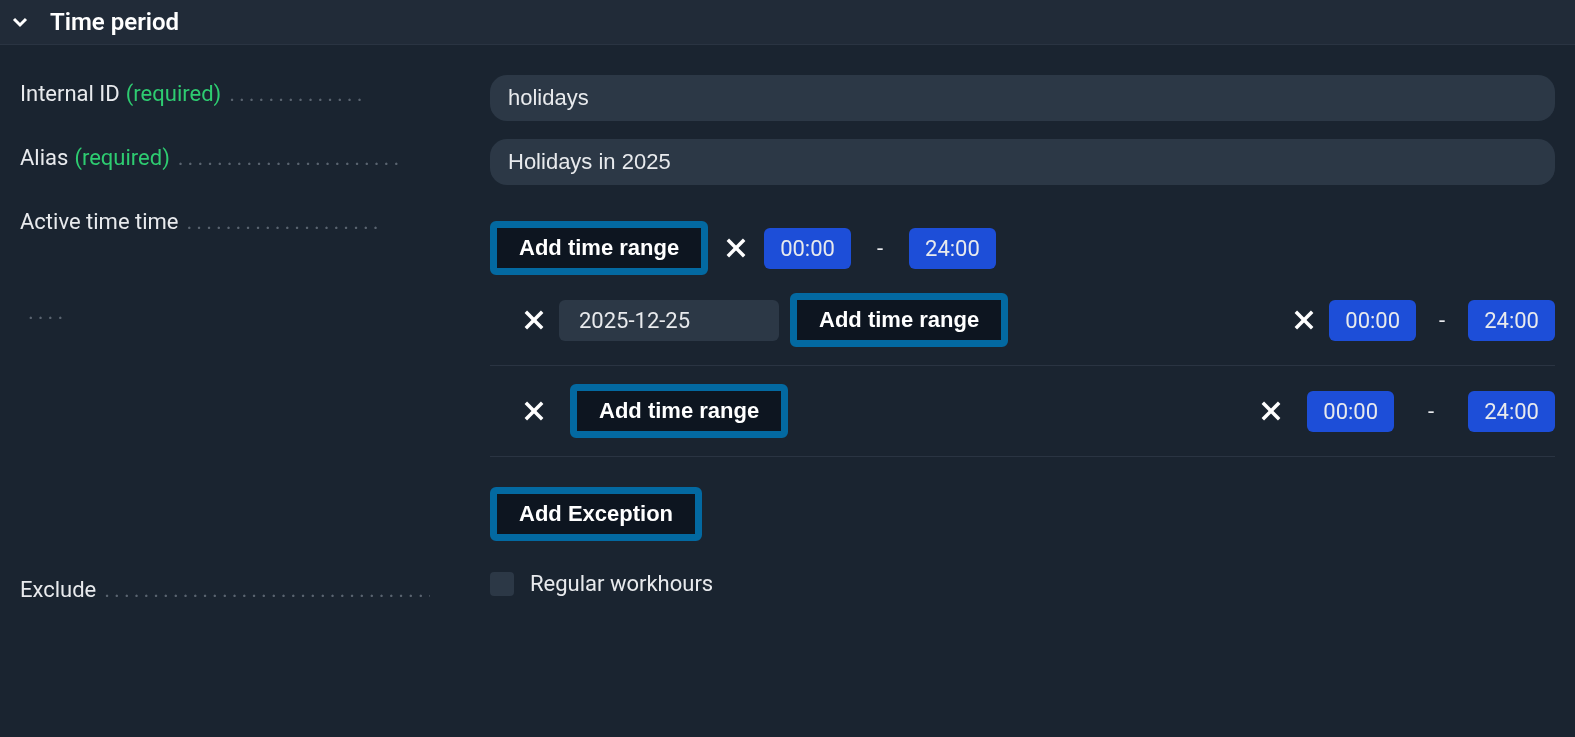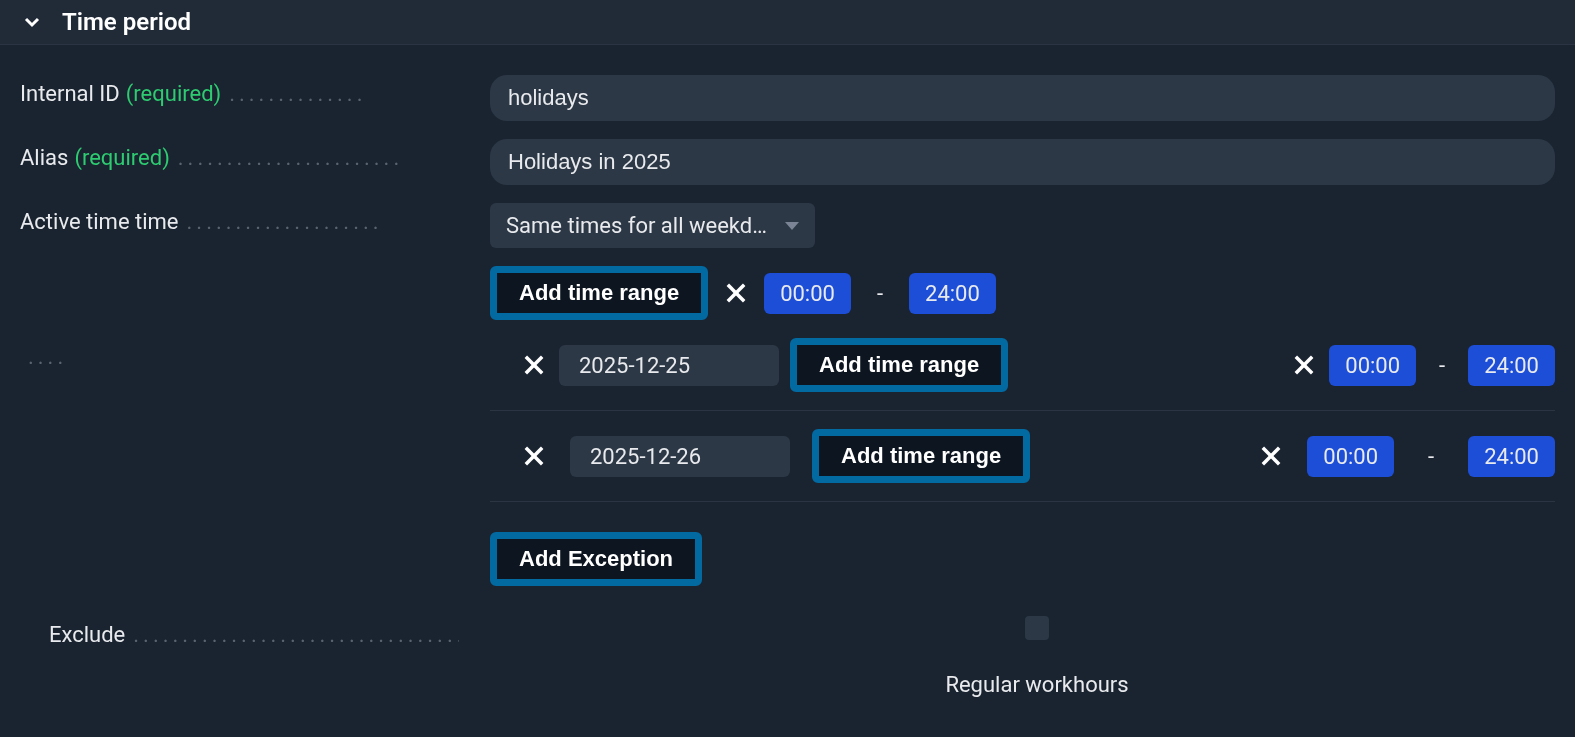--- a/index.html
+++ b/index.html
@@ -12,21 +12,21 @@
     color: #e8eaed;
     font-family: -apple-system, BlinkMacSystemFont, "Segoe UI", Roboto, Arial, sans-serif;
     font-size: 22px;
     width: 1575px;
     height: 737px;
     overflow: hidden;
   }
   .section-header {
     display: flex;
     align-items: center;
-    padding: 8px 20px;
+    padding: 8px 8px;
     background: #212b38;
     border-bottom: 1px solid #2a3442;
   }
   .chevron {
     width: 24px;
     height: 24px;
     margin-right: 18px;
   }
   .section-title {
     font-weight: 600;
@@ -152,22 +152,21 @@
     gap: 22px;
     padding: 18px 0;
     border-bottom: 1px solid #2a3442;
   }
   .exception-row .x-icon {
     margin-left: 30px;
   }
   .checkbox-wrap {
     display: flex;
     align-items: center;
-    gap: 32px;
-    flex-direction: column;
+    gap: 16px;
   }
   .checkbox {
     width: 24px;
     height: 24px;
     background: #2c3846;
     border-radius: 4px;
     cursor: pointer;
   }
   .fill-cell {
     flex: 1;
@@ -206,24 +205,20 @@
       <input class="text-input" value="Holidays in 2025" style="">
     </div>
   </div>
 
   <div class="form-row">
     <div class="label-col">
       <span class="label-text">Active time time</span>
       <span class="dots">....................</span>
     </div>
     <div class="value-col">
-      <div class="select-wrap">
-        <span class="select-text">Same times for all weekd…</span>
-        <span class="select-arrow"></span>
-      </div>
       <div class="time-range-line">
         <button class="btn-dark">Add time range</button>
         <svg class="x-icon" viewBox="0 0 24 24" fill="none" stroke="#ffffff" stroke-width="3">
           <line x1="5" y1="5" x2="19" y2="19"></line>
           <line x1="19" y1="5" x2="5" y2="19"></line>
         </svg>
         <span class="time-box">00:00</span>
         <span class="dash">-</span>
         <span class="time-box">24:00</span>
       </div>
@@ -251,39 +246,38 @@
         <span class="time-box">00:00</span>
         <span class="dash">-</span>
         <span class="time-box">24:00</span>
       </div>
 
       <div class="exception-row">
         <svg class="x-icon" viewBox="0 0 24 24" fill="none" stroke="#ffffff" stroke-width="3">
           <line x1="5" y1="5" x2="19" y2="19"></line>
             <line x1="19" y1="5" x2="5" y2="19"></line>
         </svg>
-        <span class="date-box">2025-12-26</span>
         <button class="btn-dark">Add time range</button>
         <span class="fill-cell"></span>
         <svg class="x-icon" viewBox="0 0 24 24" fill="none" stroke="#ffffff" stroke-width="3" style="margin-left:0;">
           <line x1="5" y1="5" x2="19" y2="19"></line>
             <line x1="19" y1="5" x2="5" y2="19"></line>
         </svg>
         <span class="time-box">00:00</span>
         <span class="dash">-</span>
         <span class="time-box">24:00</span>
       </div>
 
       <div style="margin-top:30px;">
         <button class="btn-dark">Add Exception</button>
       </div>
     </div>
   </div>
 
-  <div class="form-row" style="margin-top:30px;margin-bottom:0;margin-left:29px;">
+  <div class="form-row" style="margin-top:30px;margin-bottom:0;">
     <div class="label-col">
       <span class="label-text">Exclude</span>
       <span class="dots">...........................................</span>
     </div>
     <div class="value-col">
       <div class="checkbox-wrap">
         <div class="checkbox"></div>
         <span>Regular workhours</span>
       </div>
     </div>

